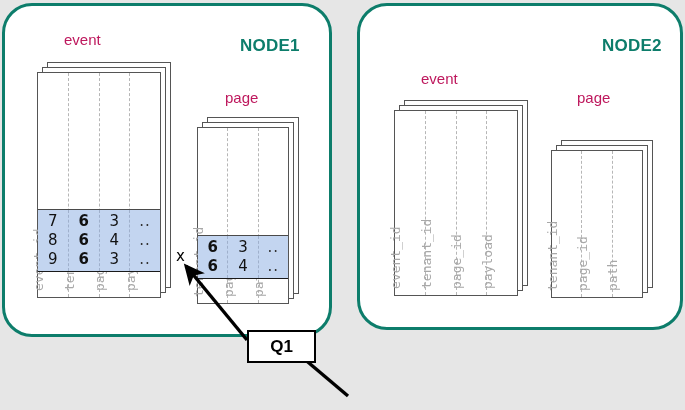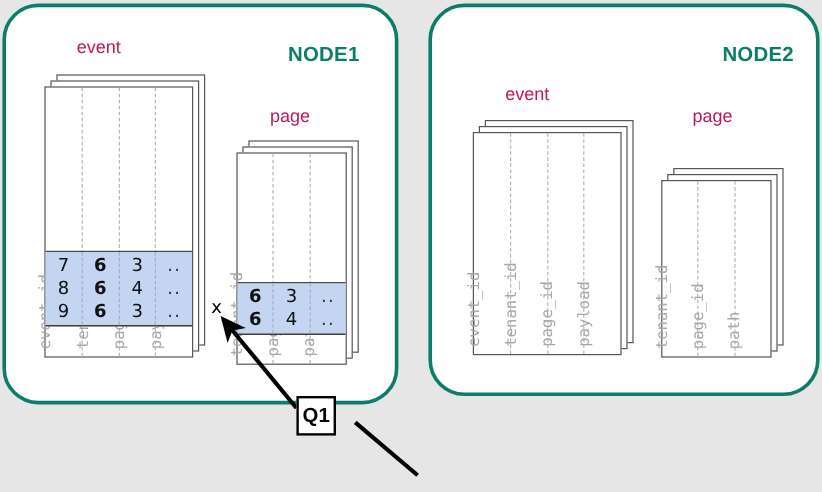--- a/index.html
+++ b/index.html
@@ -281,15 +281,15 @@
   <svg class="overlay" viewBox="0 0 685 410">
     <defs>
       <marker id="arrowhead" markerWidth="7" markerHeight="7" refX="5.2" refY="3.2" orient="auto" markerUnits="strokeWidth">
         <path d="M0,0.3 L6.2,3.2 L0,6.1 L1.6,3.2 Z" fill="#000"></path>
       </marker>
     </defs>
     <line x1="348" y1="396" x2="296" y2="352" stroke="#000" stroke-width="3.4"></line>
     <line x1="247" y1="340" x2="186" y2="266" stroke="#000" stroke-width="3.4" marker-end="url(#arrowhead)"></line>
   </svg>
 
-  <div class="qbox" style="left:247px;top:330px;width:33px;height:33px;">Q1</div>
+  <div class="qbox" style="left:247px;top:330px;width:69px;height:33px;">Q1</div>
 
 </div>
 
 </body></html>

